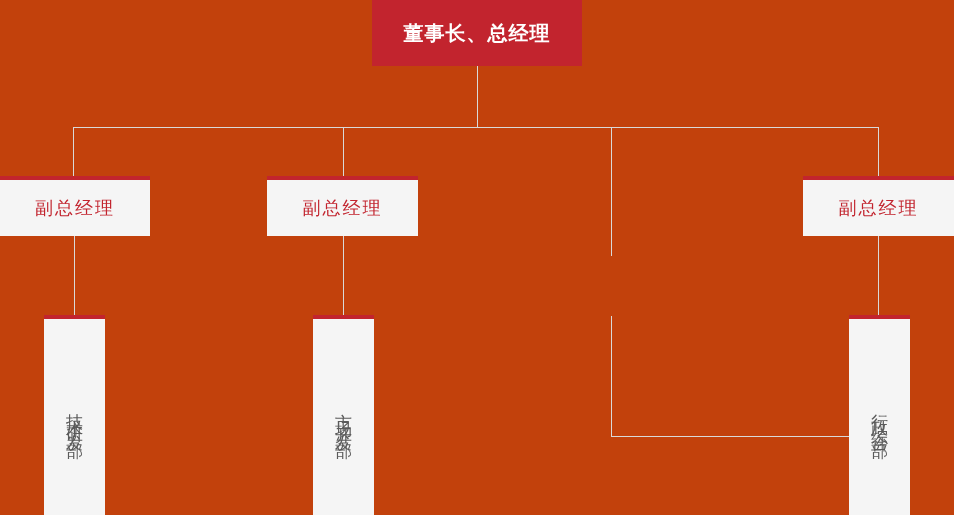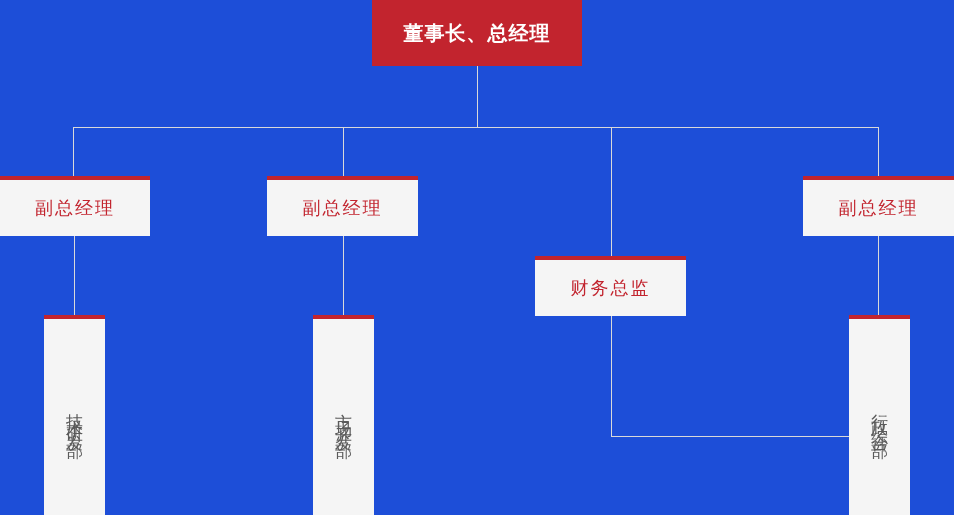--- a/index.html
+++ b/index.html
@@ -3,21 +3,21 @@
 <meta charset="utf-8">
 <style>
   * { margin: 0; padding: 0; box-sizing: border-box; }
   html, body { background: #ffffff; }
   body { font-family: "Liberation Sans", "DejaVu Sans", sans-serif; }
 
   .canvas {
     position: relative;
     width: 954px;
     height: 515px;
-    background: #1d4ed8;
+    background: #c2410c;
     overflow: hidden;
   }
 
   
   .line {
     position: absolute;
     background: var(--line-color, #d9d9d9);
   }
 
   
@@ -102,23 +102,20 @@
   <div class="node-root">
     <span>董事长、总经理</span>
   </div>
 
   <div class="node-mgr pos-1">
     <span>副总经理</span>
   </div>
   <div class="node-mgr pos-2">
     <span>副总经理</span>
   </div>
-  <div class="node-mgr pos-3">
-    <span>财务总监</span>
-  </div>
   <div class="node-mgr pos-4">
     <span>副总经理</span>
   </div>
 
   <div class="node-dept pos-1">
     <span class="vtext">技术研发部</span>
   </div>
   <div class="node-dept pos-2">
     <span class="vtext">市场开发部</span>
   </div>

